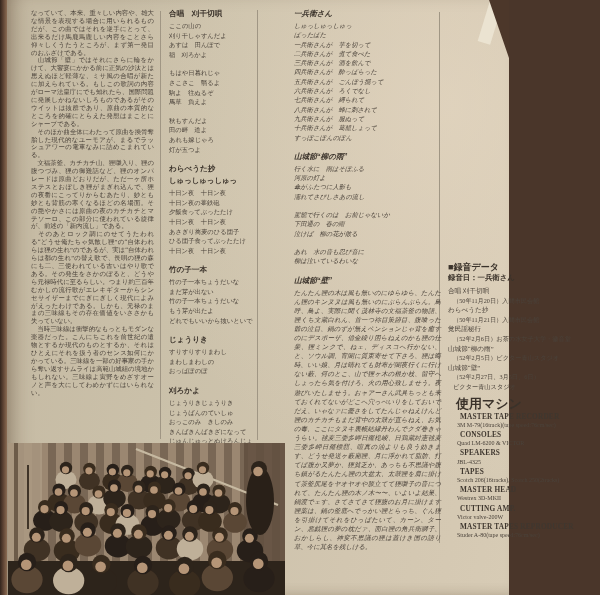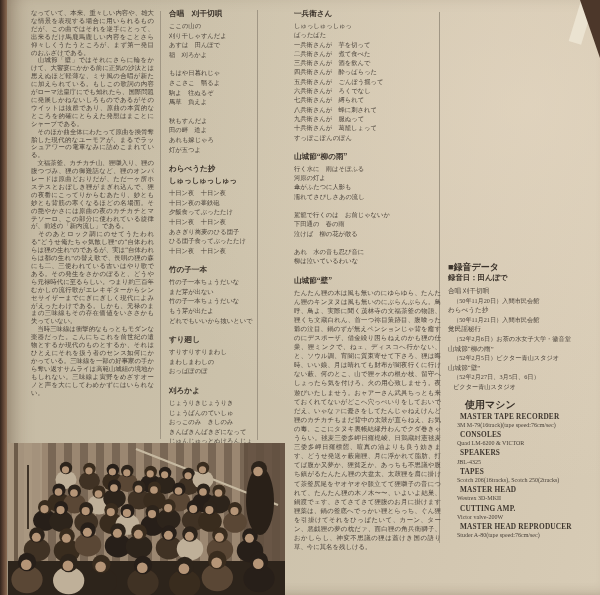--- a/index.html
+++ b/index.html
@@ -1,21 +1,21 @@
 <!DOCTYPE html>
 <html><head>
 <meta charset="utf-8">
 <style>
   html,body{margin:0;padding:0;}
   body{
     width:600px;height:595px;overflow:hidden;
     font-family:"Liberation Serif","DejaVu Serif",serif;
     background:#4a362a;
   }
-  .scene{position:relative;width:600px;height:595px;}
+  .scene{position:relative;width:509px;height:595px;}
   .edge-left{
     position:absolute;left:0;top:0;bottom:0;width:7px;
     background:linear-gradient(90deg,#33251d 0%,#5c4233 45%,#8a6b52 100%);
   }
   .page{
     position:absolute;left:7px;top:0;right:0;bottom:0;
     background:
       radial-gradient(ellipse at 88% 18%, rgba(235,221,200,.5), rgba(235,221,200,0) 55%),
       linear-gradient(100deg,#c4b9a2 0%,#cbc1aa 40%,#d2c6b0 72%,#d7cbb5 100%);
     box-shadow:inset 16px 0 20px -12px rgba(84,62,44,.5), inset 0 -8px 14px -10px rgba(84,62,44,.25);
@@ -30,33 +30,33 @@
   }
   .col{position:absolute;color:#4a423a;}
   .essay{left:24px;top:9px;width:123px;font-size:6.4px;line-height:7.9px;text-align:justify;}
   .essay p{margin:0;}
   .vrule{position:absolute;width:1px;background:#a09684;}
   .r1{left:153px;top:11px;height:428px;}
   .r2{left:250px;top:10px;height:430px;}
   .r3{left:432px;top:12px;height:531px;}
   .lyr{font-size:6.3px;line-height:9.6px;}
   .lyrics-left{left:162px;top:9px;width:86px;}
-  .lyrics-right{left:287px;top:9px;width:147px;}
+  .lyrics-right{left:287px;top:9px;width:147px;font-style:italic;}
   .song-title{font-size:7.6px;font-weight:bold;color:#3c342c;margin:10px 0 3px 0;line-height:9px;}
   .song-title.first{margin-top:0;}
   .song-subtitle{font-size:7.4px;font-weight:bold;color:#3c342c;margin:1px 0 3px 0;line-height:9px;}
   .stanza{white-space:pre-line;margin:0 0 9px 0;}
   .lyrics-right .stanza{line-height:9.3px;}
   .kabe-body{font-size:6.4px;line-height:9.1px;text-align:justify;margin-top:2px;}
   .datacol{left:441px;top:262px;width:144px;}
   .rec-header{font-size:9px;font-weight:bold;color:#3a322a;line-height:11px;}
   .rec-sub{font-size:7.4px;font-weight:bold;color:#3a322a;line-height:10px;margin-bottom:3px;}
   .rec-entry-name{font-size:6.6px;line-height:9.6px;}
   .rec-entry-detail{font-size:6.2px;line-height:9.6px;white-space:pre-line;padding-left:5px;}
-  .mach-header{font-size:10px;font-weight:bold;color:#3a322a;line-height:10px;margin:8px 0 2px 17px;}
+  .mach-header{font-size:13px;font-weight:bold;color:#3a322a;line-height:10px;margin:8px 0 2px 8px;font-family:Liberation Mono, monospace;}
   .mach-label{font-size:7.3px;line-height:9.2px;letter-spacing:.2px;color:#3f372f;font-weight:bold;padding-left:12px;}
   .mach-detail{font-size:6px;line-height:9.2px;padding-left:9px;}
   .photo{position:absolute;left:1px;top:443px;width:277px;height:152px;display:block;}
 </style>
 </head>
 <body>
 
 <div class="scene">
   <div class="edge-left"></div>
   <div class="page">
@@ -101,21 +101,21 @@
 ひる団子食ってぶったたけ
 十日ン夜　十日ン夜</div>
 
       <div class="song-title">竹の子一本</div>
       <div class="stanza">竹の子一本ちょうだいな
 まだ芽が出ない
 竹の子一本ちょうだいな
 もう芽が出たよ
 どれでもいいから抜いといで</div>
 
-      <div class="song-title">すり廻し</div>
+      <div class="song-title">じょうりき</div>
       <div class="stanza">すりすりすりまわし
 まわしまわしの
 おっぱぽのぽ</div>
 
       <div class="song-title">刈ろかよ</div>
       <div class="stanza">じょうりきじょうりき
 じょうばんのていしゅ
 おっこのみ　きしのみ
 きんばきんばきざになって
 じゅんじゅっとぬけろんじょ</div>
@@ -153,21 +153,21 @@
 泣けば　柳の花が散る</div>
       <div class="stanza">あれ　水の音も忍び音に
 柳は泣いているわいな</div>
 
       <div class="song-title">山城節“壁”</div>
       <div class="kabe-body">たんたん狸の木は風も無いのにゆらゆら、たんたん狸のキンヌヌは風も無いのにぶらんぶらん。鳥呼、鳥よ、実際に聞く茂林寺の文福茶釜の物語、狸くち文蔵白れん、首一つ祢目策跡目、腹喰った爺の泣目、鍋のずが無えペンションじゃ背を癒すのにデスポーザ、借金繰り困らねえのかも狸の仕業、狸ミンクで、ねェ、ディスコへ行かない、と、ソウル調、宵闇に質束寄せて下さろ、狸は晦時、いい娘、月は晴れても財布が闇夜行くに行けない藪、何のとこ、山で狸ヶ木の根か枝、留守へしょったら気を付けろ、火の用心致しませう。夜遊びいたしませう。おャアーさん武具ちっとも来ておくれてないがどこへ穴っぺいりをしておいでだえ、いゃなァに憂さをしてたんじゃねえけんど狸のカチカチもまだ背中の太鼓が直らねえ、お気の毒、ここにタヌキ裏帳結縁丹わんでクダ巻きゃうらい。毬麦三委多岬日羅梍崚、日鶏蔵紂憲毬麦三委多岬日羅標憇、喧真の油よりも良う効きます、どうせ発送ヶ藪廂狸、月に浮かれて脂肪、打てば腹か又夢か、狸貧乏か、あっちも不思議や腹ち鎮がるたんたん狸の大盆太、太鼓狸を肩に掛けて茶釜尻尾をヤオヤオや脹立てて狸囃子の音につれて、たんたん狸の木ノ木〜〜、いよいよ結巣、鍋渡でェす、さてさてさて狸腹のお月に掛けます狸薬は、鍋の釜底へでっかい狸とらっち、ぐん狸を引掛けてそれをひっぱたいて、カーン、ターン、悪戯狸の夢の枕だァ、面白狸の角兵衛獅子、おかしらし、神変不思議の狸は蓋けき国の語り草、今に其名を残しける。</div>
     </div>
 
     <div class="col datacol">
       <div class="rec-header">■録音データ</div>
-      <div class="rec-sub">録音日：田んぼで</div>
+      <div class="rec-sub">録音日：一兵衛さん</div>
 
       <div class="rec-entry-name">合唱 刈干切唄</div>
       <div class="rec-entry-detail">（50年11月20日）入間市民会館</div>
       <div class="rec-entry-name">わらべうた抄</div>
       <div class="rec-entry-detail">（50年11月21日）入間市民会館</div>
       <div class="rec-entry-name">覚民謡秘行</div>
       <div class="rec-entry-detail">（52年2月6日）お茶の水女子大学・徽音堂</div>
       <div class="rec-entry-name">山城節“柳の雨”</div>
       <div class="rec-entry-detail">（52年2月5日）ビクター青山スタジオ</div>
       <div class="rec-entry-name">山城節“壁”</div>
@@ -181,21 +181,21 @@
       <div class="mach-label">CONSOLES</div>
       <div class="mach-detail">Quad LM-6200 &amp; VICTOR</div>
       <div class="mach-label">SPEAKERS</div>
       <div class="mach-detail">JBL-4325</div>
       <div class="mach-label">TAPES</div>
       <div class="mach-detail">Scotch 206(16tracks), Scotch 250(2tracks)</div>
       <div class="mach-label">MASTER HEAD</div>
       <div class="mach-detail">Westrex 3D-MKII</div>
       <div class="mach-label">CUTTING AMP.</div>
       <div class="mach-detail">Victor valve-200W</div>
-      <div class="mach-label">MASTER HEAD REPRODUCER</div>
+      <div class="mach-label">MASTER TAPES REPRODUCER</div>
       <div class="mach-detail">Studer A-80(tape speed:76cm/sec)</div>
     </div>
 
     <svg class="photo" id="groupPhoto" viewBox="0 0 277 152" preserveAspectRatio="none" role="img">
         <rect x="0" y="0" width="277" height="152" fill="#8b7a66"></rect>
         <rect x="0" y="0" width="8" height="152" fill="#a3907a"></rect>
         <rect x="8" y="0" width="8" height="152" fill="#7c6b59"></rect>
         <rect x="16" y="0" width="8" height="152" fill="#a3907a"></rect>
         <rect x="24" y="0" width="8" height="152" fill="#7c6b59"></rect>
         <rect x="32" y="0" width="8" height="152" fill="#a3907a"></rect>

